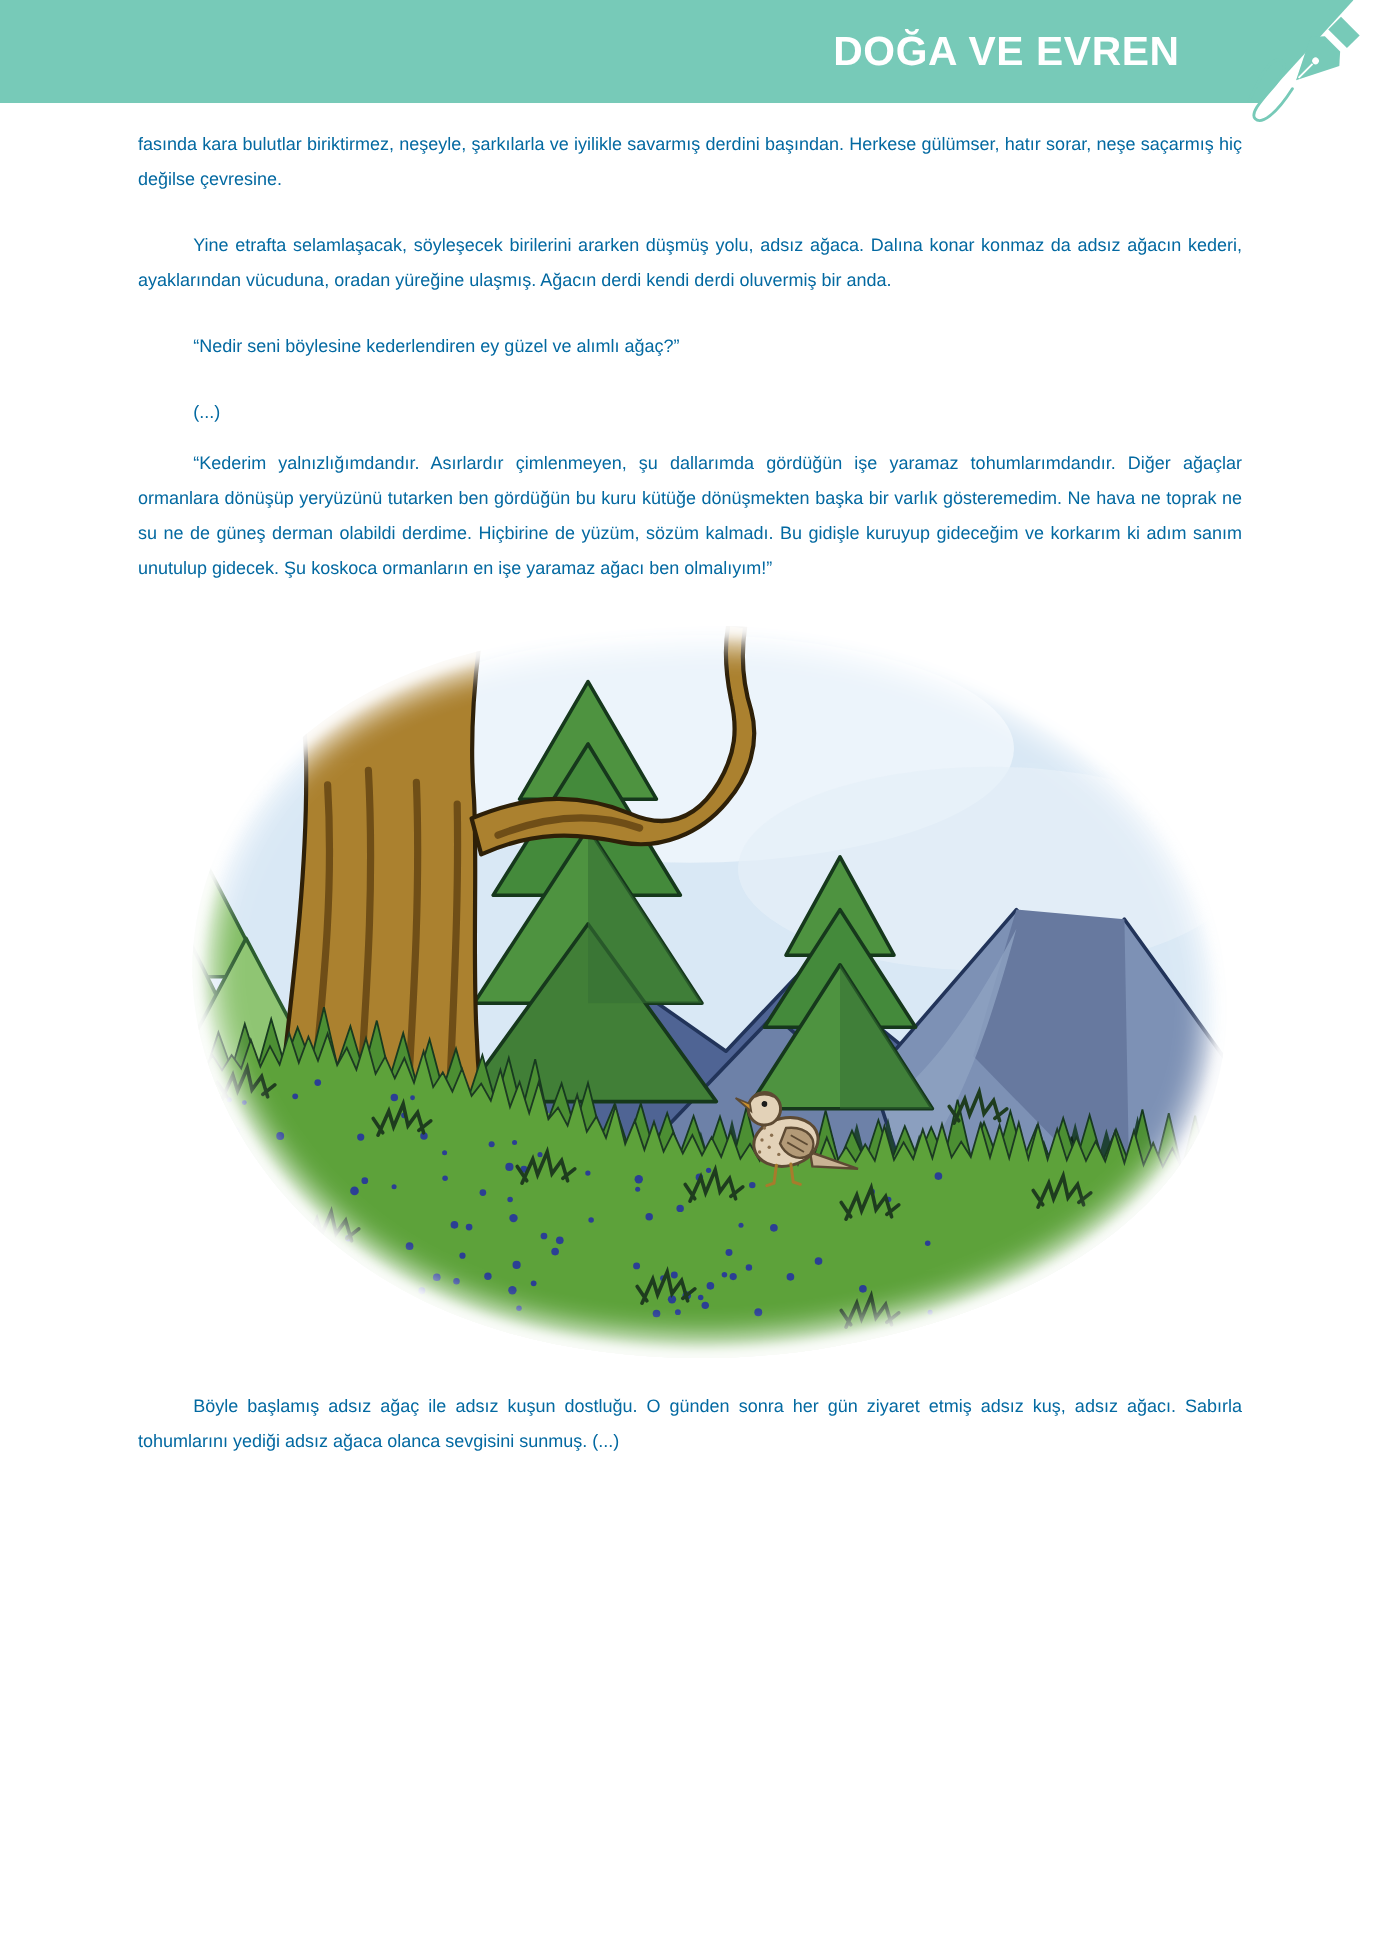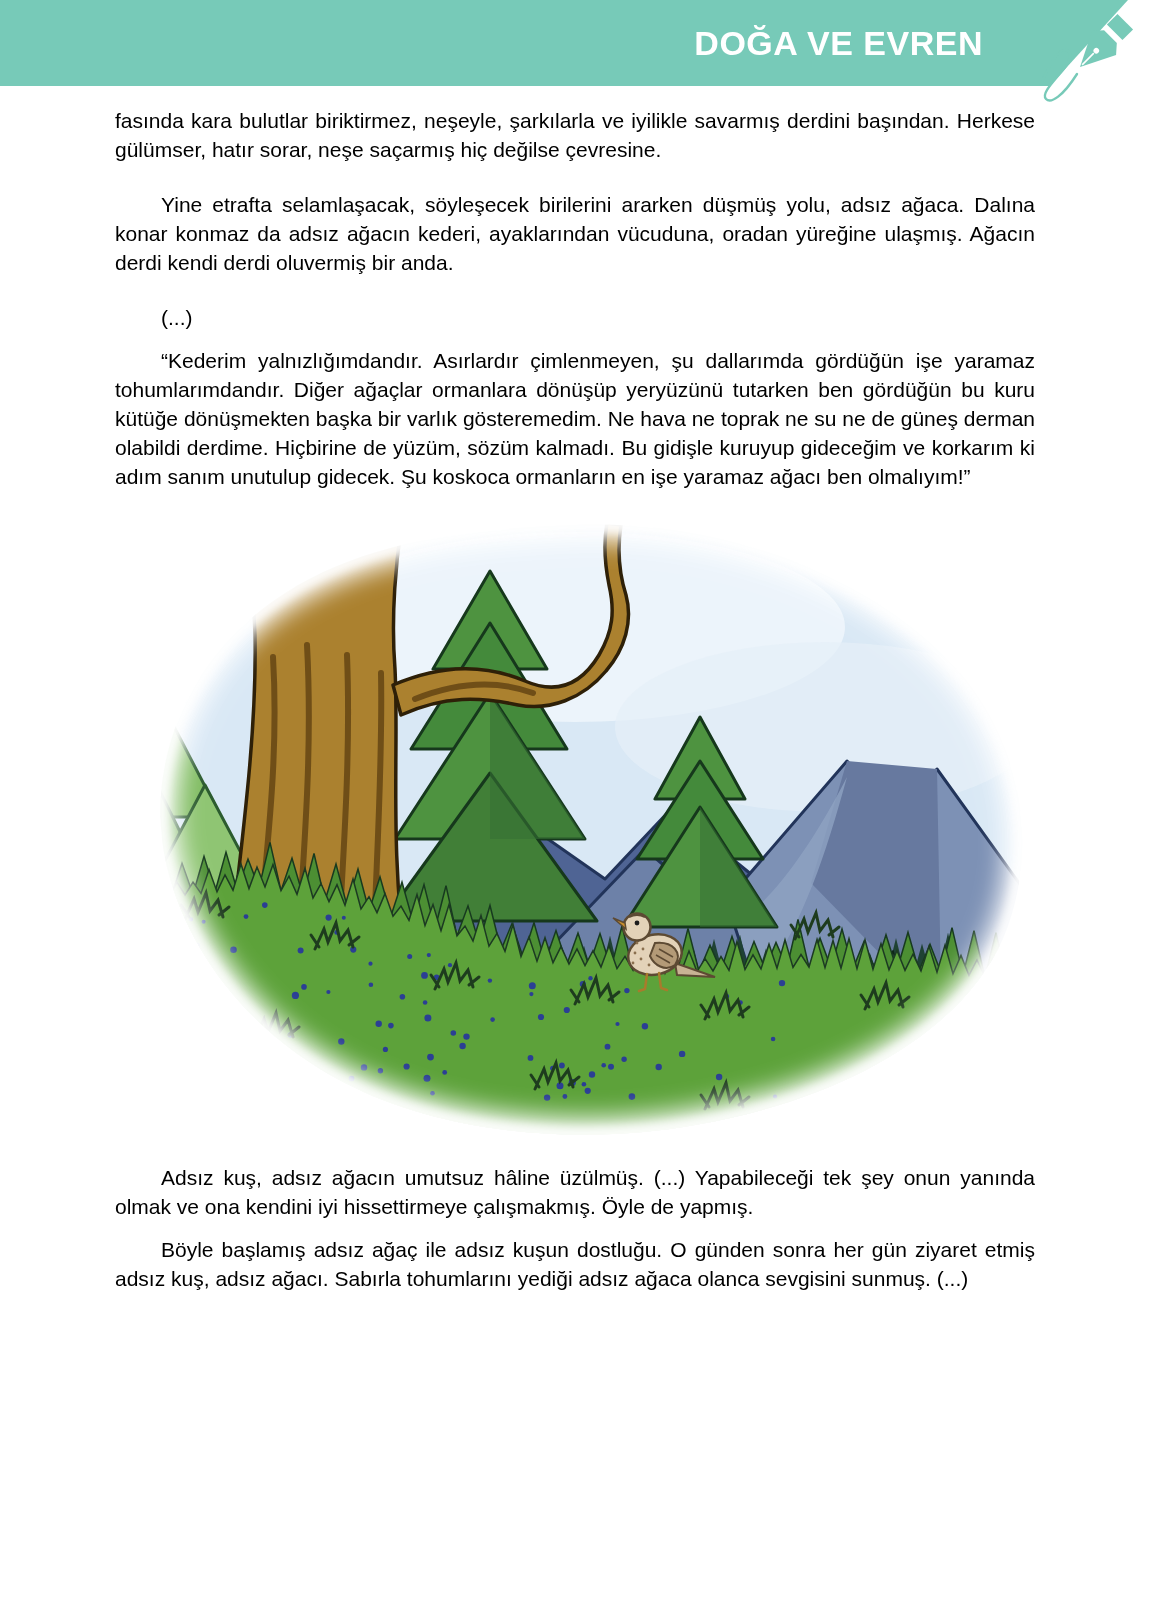--- a/index.html
+++ b/index.html
@@ -18,21 +18,21 @@
     font-size:34px;font-weight:700;color:#ffffff;letter-spacing:.5px;
     white-space:nowrap;
   }
   .pen-icon{position:absolute;top:0;right:0;width:140px;height:120px;}
   
   .text-block{
     position:relative;padding:106px 116px 0 115px;
   }
   .para{
     margin:0 0 12px 0;
-    font-size:21px;line-height:29px;color:#000000;
+    font-size:15px;line-height:29px;color:#0369a1;
     text-align:justify;text-indent:46px;
   }
   .para.first{text-indent:0;}
   .para.loose{margin-bottom:14px;margin-top:26px;}
   
   .illustration{
     position:relative;width:940px;height:620px;margin:26px 0 24px -10px;
   }
   .illustration svg{display:block;width:100%;height:100%;}
   
@@ -65,20 +65,21 @@
       <circle cx="0" cy="1" r="2.8" fill="#ffffff"></circle>
       <line x1="0" y1="4.5" x2="0" y2="21" stroke="#ffffff" stroke-width="1.6"></line>
       <rect x="-11" y="-40" width="22" height="15" fill="#77cab8"></rect>
     </g>
     <path d="M66 74 C 52 96 40 104 35 99 C 30 94 42 82 52 70 C 62 58 60 50 54 50 C 46 50 38 66 30 84" fill="none" stroke="#77cab8" stroke-width="2.4" stroke-linecap="round"></path>
   </svg>
 
   <div class="text-block">
     <p class="para first">fasında kara bulutlar biriktirmez, neşeyle, şarkılarla ve iyilikle savarmış derdini başından. Herkese gülümser, hatır sorar, neşe saçarmış hiç değilse çevresine.</p>
     <p class="para loose">Yine etrafta selamlaşacak, söyleşecek birilerini ararken düşmüş yolu, adsız ağaca. Dalına konar konmaz da adsız ağacın kederi, ayaklarından vücuduna, oradan yüreğine ulaşmış. Ağacın derdi kendi derdi oluvermiş bir anda.</p>
+    <p class="para loose">“Nedir seni böylesine kederlendiren ey güzel ve alımlı ağaç?”</p>
     <p class="para loose">(...)</p>
     <p class="para">“Kederim yalnızlığımdandır. Asırlardır çimlenmeyen, şu dallarımda gördüğün işe yaramaz tohumlarımdandır. Diğer ağaçlar ormanlara dönüşüp yeryüzünü tutarken ben gördüğün bu kuru kütüğe dönüşmekten başka bir varlık gösteremedim. Ne hava ne toprak ne su ne de güneş derman olabildi derdime. Hiçbirine de yüzüm, sözüm kalmadı. Bu gidişle kuruyup gideceğim ve korkarım ki adım sanım unutulup gidecek. Şu koskoca ormanların en işe yaramaz ağacı ben olmalıyım!”</p>
 
     <div class="illustration">
       <svg viewBox="0 0 940 620">
         <defs>
           <path id="blobPath" d="M470 8 C620 2 780 62 860 162 C922 240 932 342 898 422 C858 512 742 582 590 608 C478 628 340 618 240 566 C150 520 84 440 62 350 C38 250 80 140 180 76 C262 24 360 12 470 8 Z"></path>
           <clipPath id="blobClip">
               <use href="#blobPath"></use>
             </clipPath>
@@ -278,20 +279,19 @@
             </g>
             <path d="M24 61 L22 76 M36 60 L38 75 M22 76 L16 78 M38 75 L44 77" fill="none" stroke="#a87b2c" stroke-width="2.5" stroke-linecap="round"></path>
           </g>
         </g>
 
         <use href="#blobPath" fill="none" stroke="#ffffff" stroke-width="34" filter="url(#soft1)" opacity=".95"></use>
         <use href="#blobPath" fill="none" stroke="#ffffff" stroke-width="14" filter="url(#soft2)" opacity=".9"></use>
       </svg>
     </div>
 
-    <p class="para loose">Adsız kuş, adsız ağacın umutsuz hâline üzülmüş. (...) Yapabileceği tek şey onun yanında olmak ve ona kendini iyi hissettirmeye çalışmakmış. Öyle de yapmış.</p>
     <p class="para">Böyle başlamış adsız ağaç ile adsız kuşun dostluğu. O günden sonra her gün ziyaret etmiş adsız kuş, adsız ağacı. Sabırla tohumlarını yediği adsız ağaca olanca sevgisini sunmuş. (...)</p>
   </div>
 
   <div class="page-badge">
     <span class="page-num">85</span>
   </div>
 </div>
 
 </body></html>

